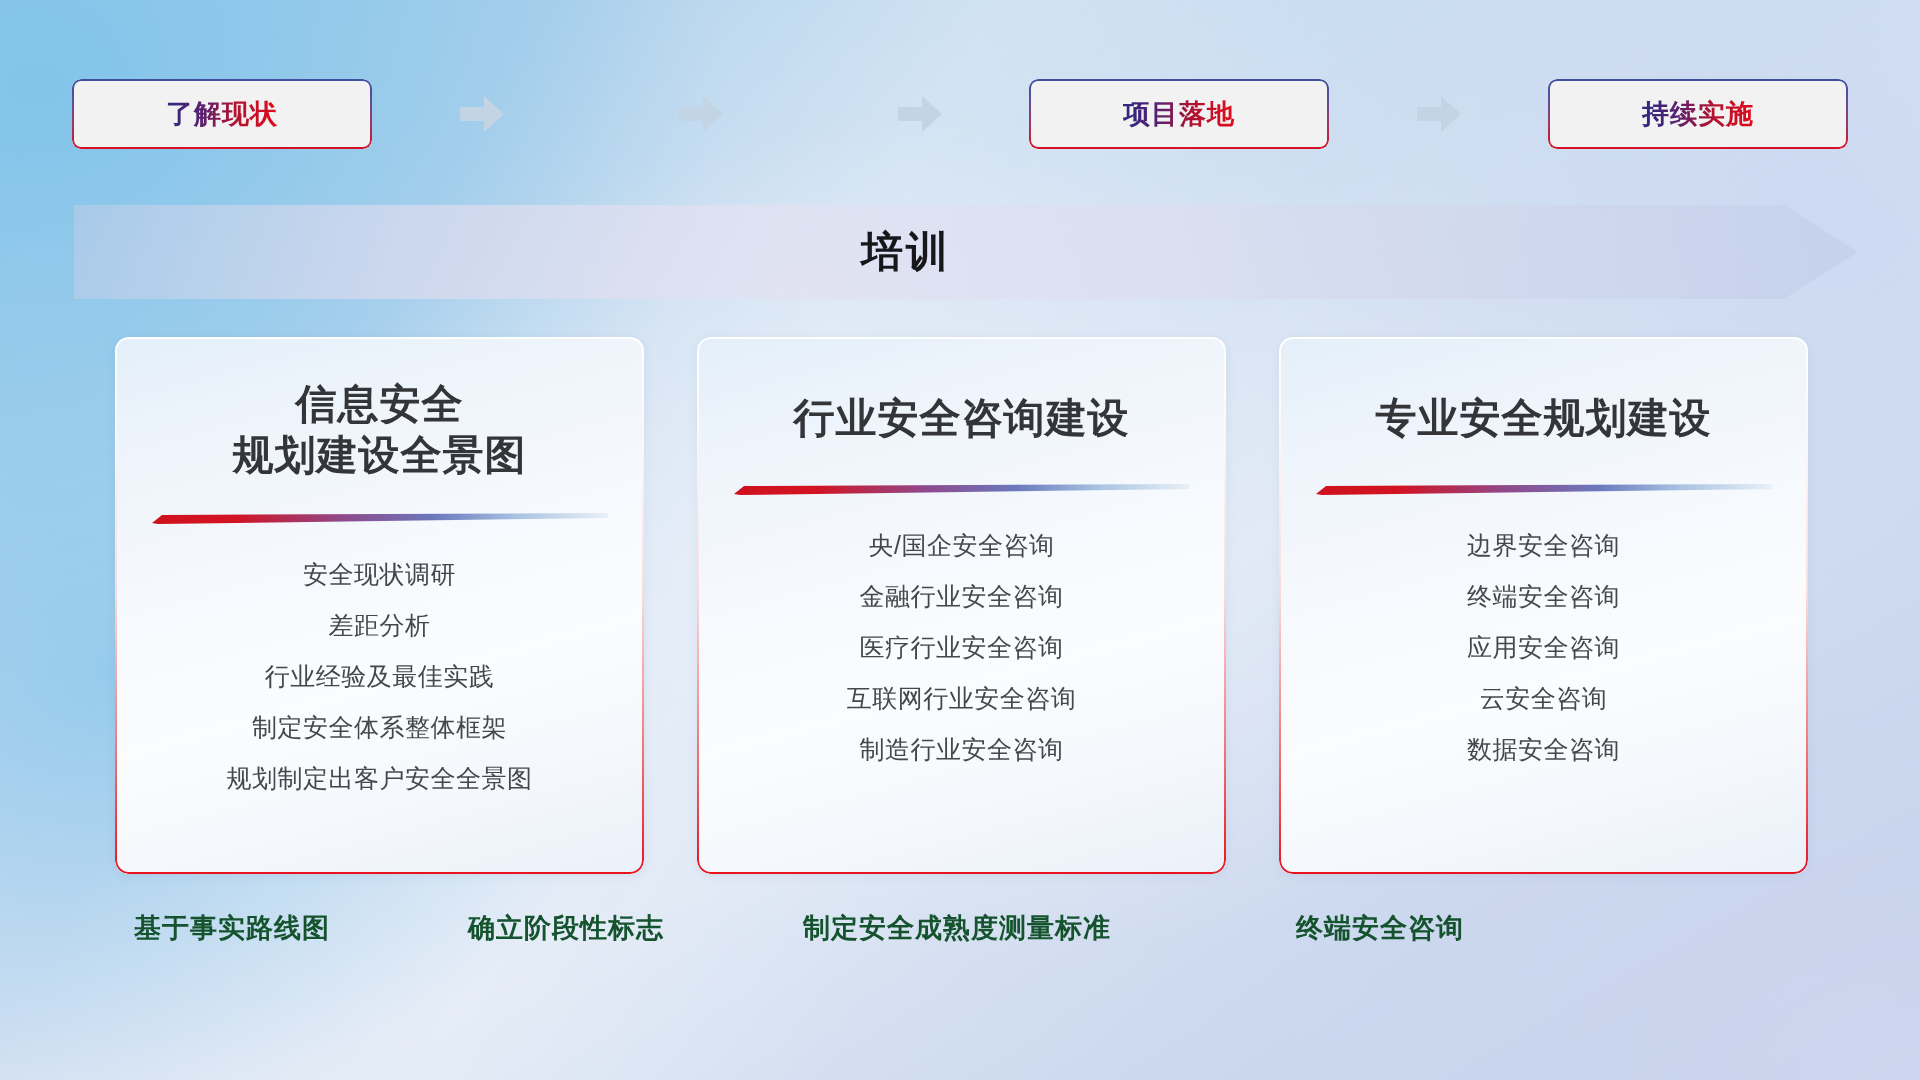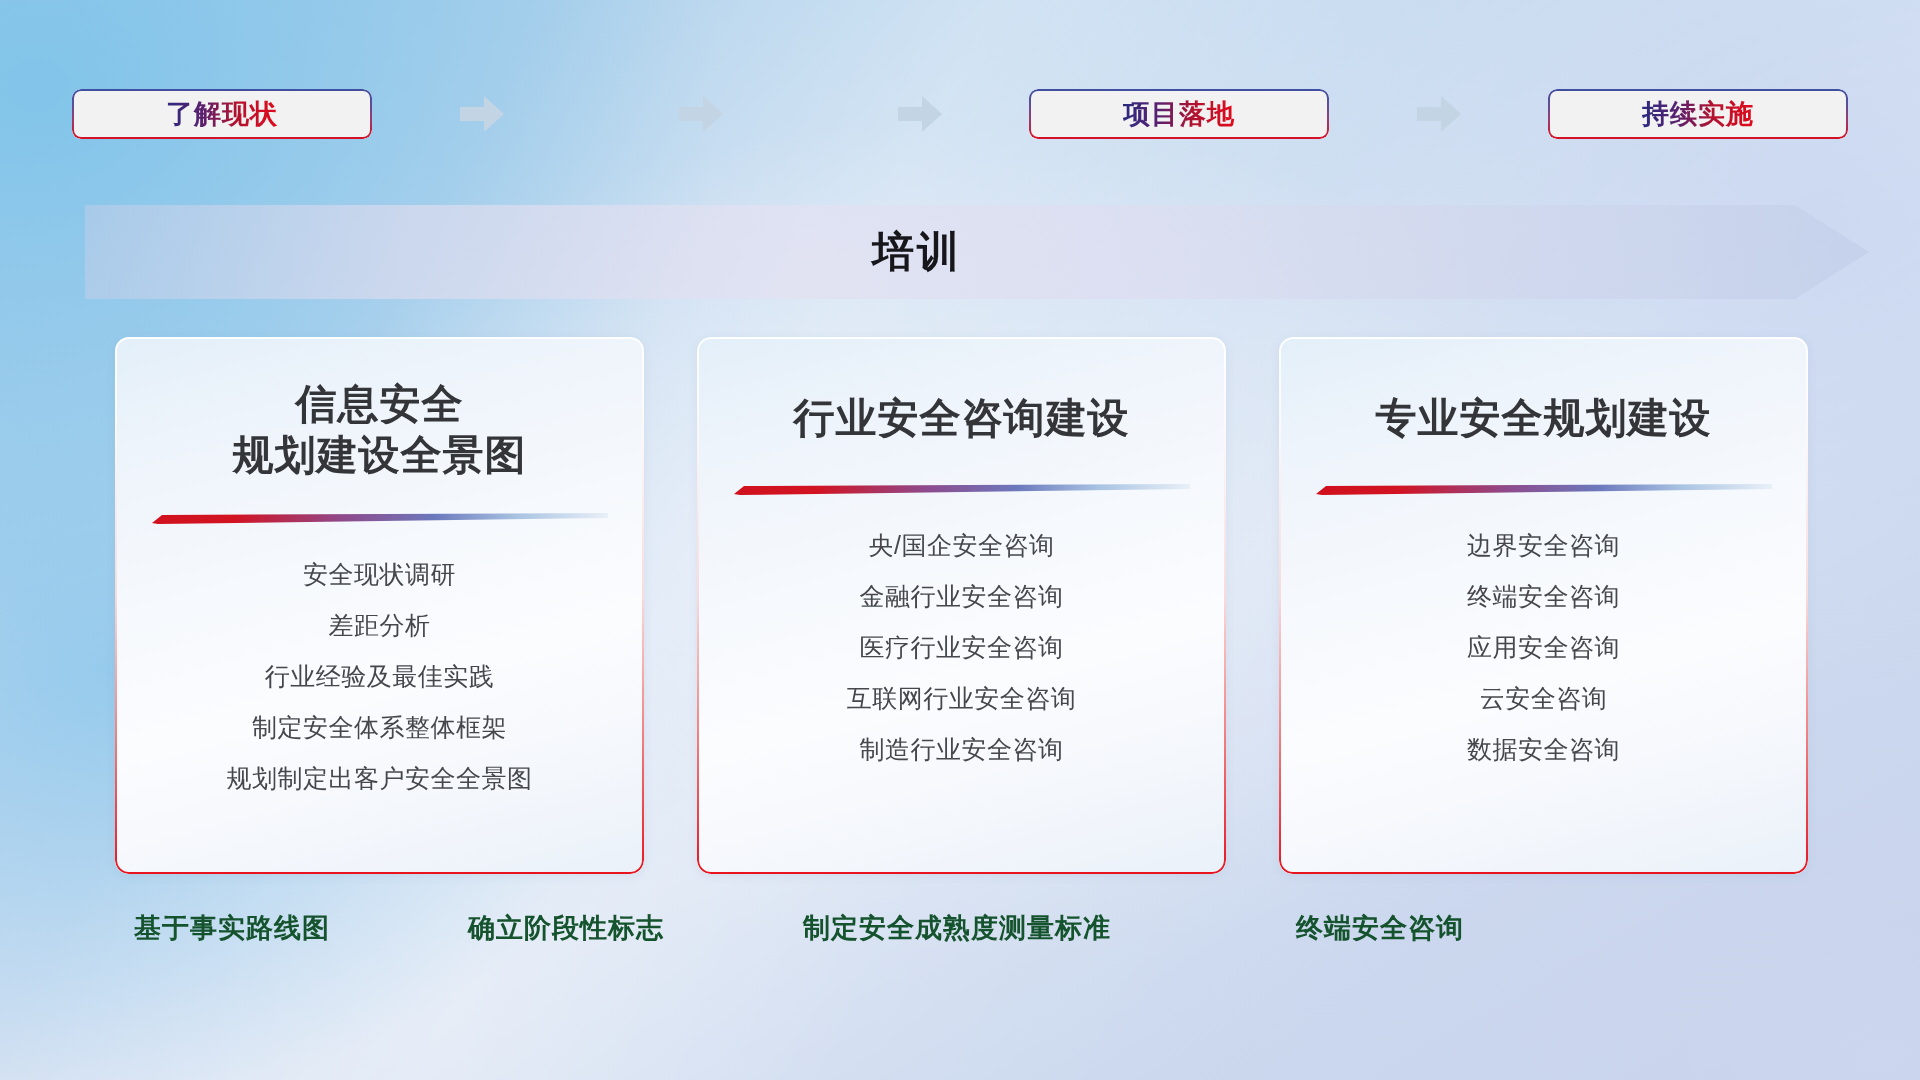--- a/index.html
+++ b/index.html
@@ -40,21 +40,21 @@
     position: absolute;
     left: 72px;
     top: 78px;
     width: 1776px;
     height: 72px;
     display: flex;
     align-items: center;
   }
   .step-box {
     width: 300px;
-    height: 50px;
+    height: 70px;
     border-radius: 9px;
     background: #f2f2f2;
     position: relative;
     display: flex;
     align-items: center;
     justify-content: center;
     box-sizing: border-box;
   }
   .step-box::before {
     content: "";
@@ -84,21 +84,21 @@
     flex: 1 1 auto;
     display: flex;
     align-items: center;
     justify-content: center;
   }
   .step-arrow svg { display: block; }
 
   
   #banner {
     position: absolute;
-    left: 85px;
+    left: 74px;
     top: 205px;
     width: 1784px;
     height: 94px;
   }
   #banner-shape {
     position: absolute;
     inset: 0;
     background: linear-gradient(100deg,
         rgba(190,205,232,0.55) 0%,
         rgba(214,218,238,0.78) 18%,

